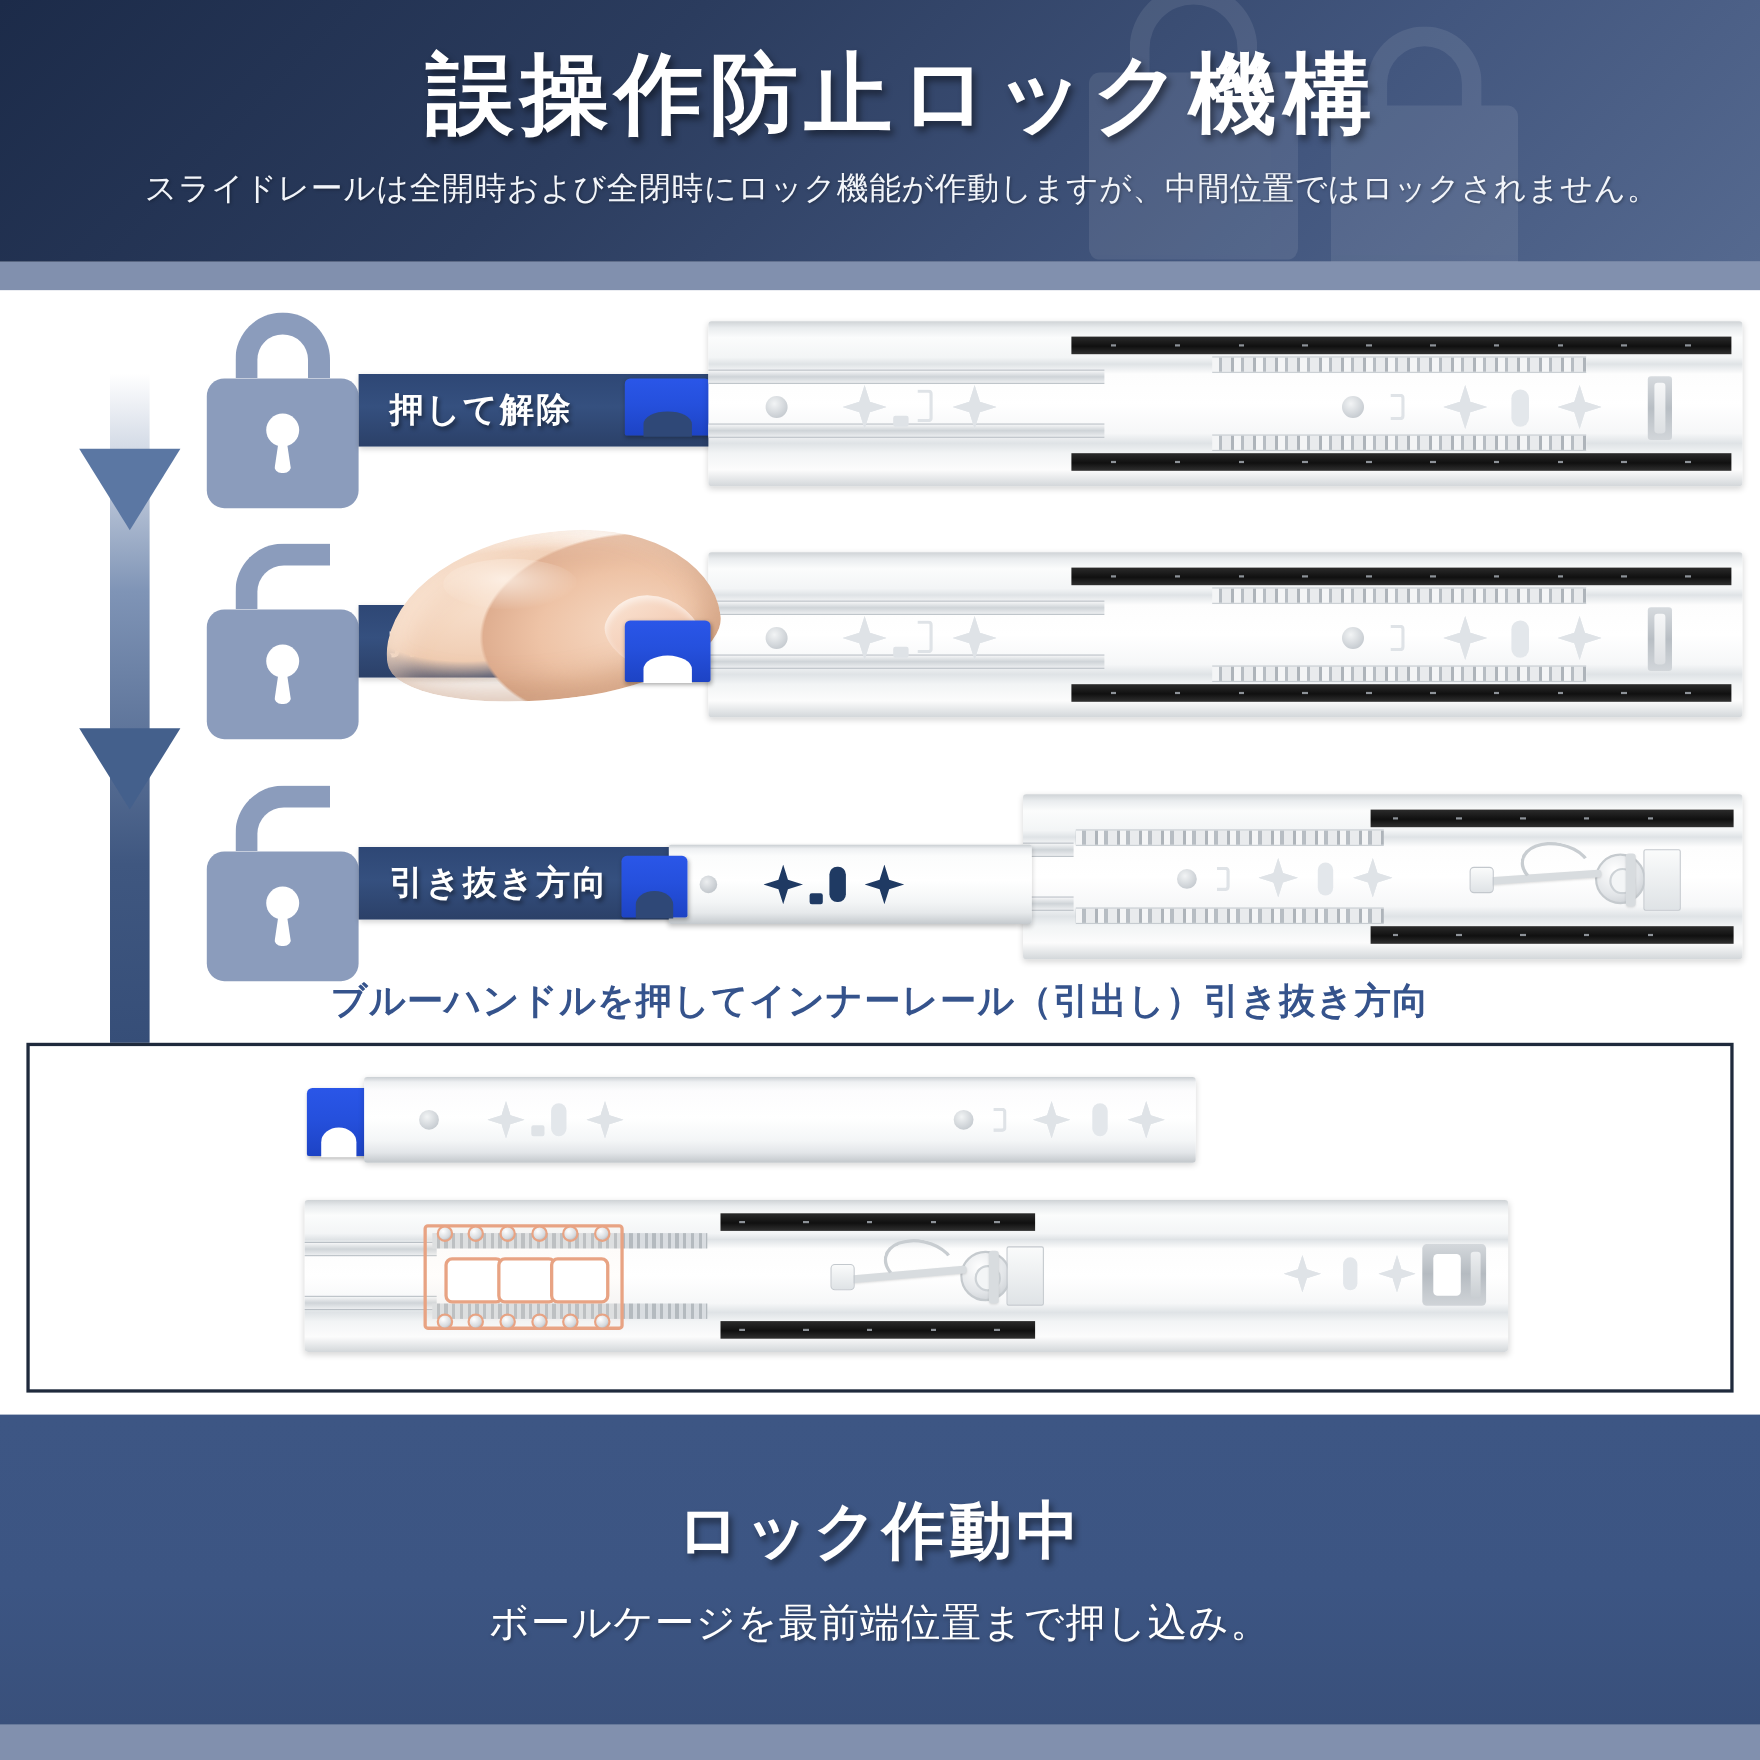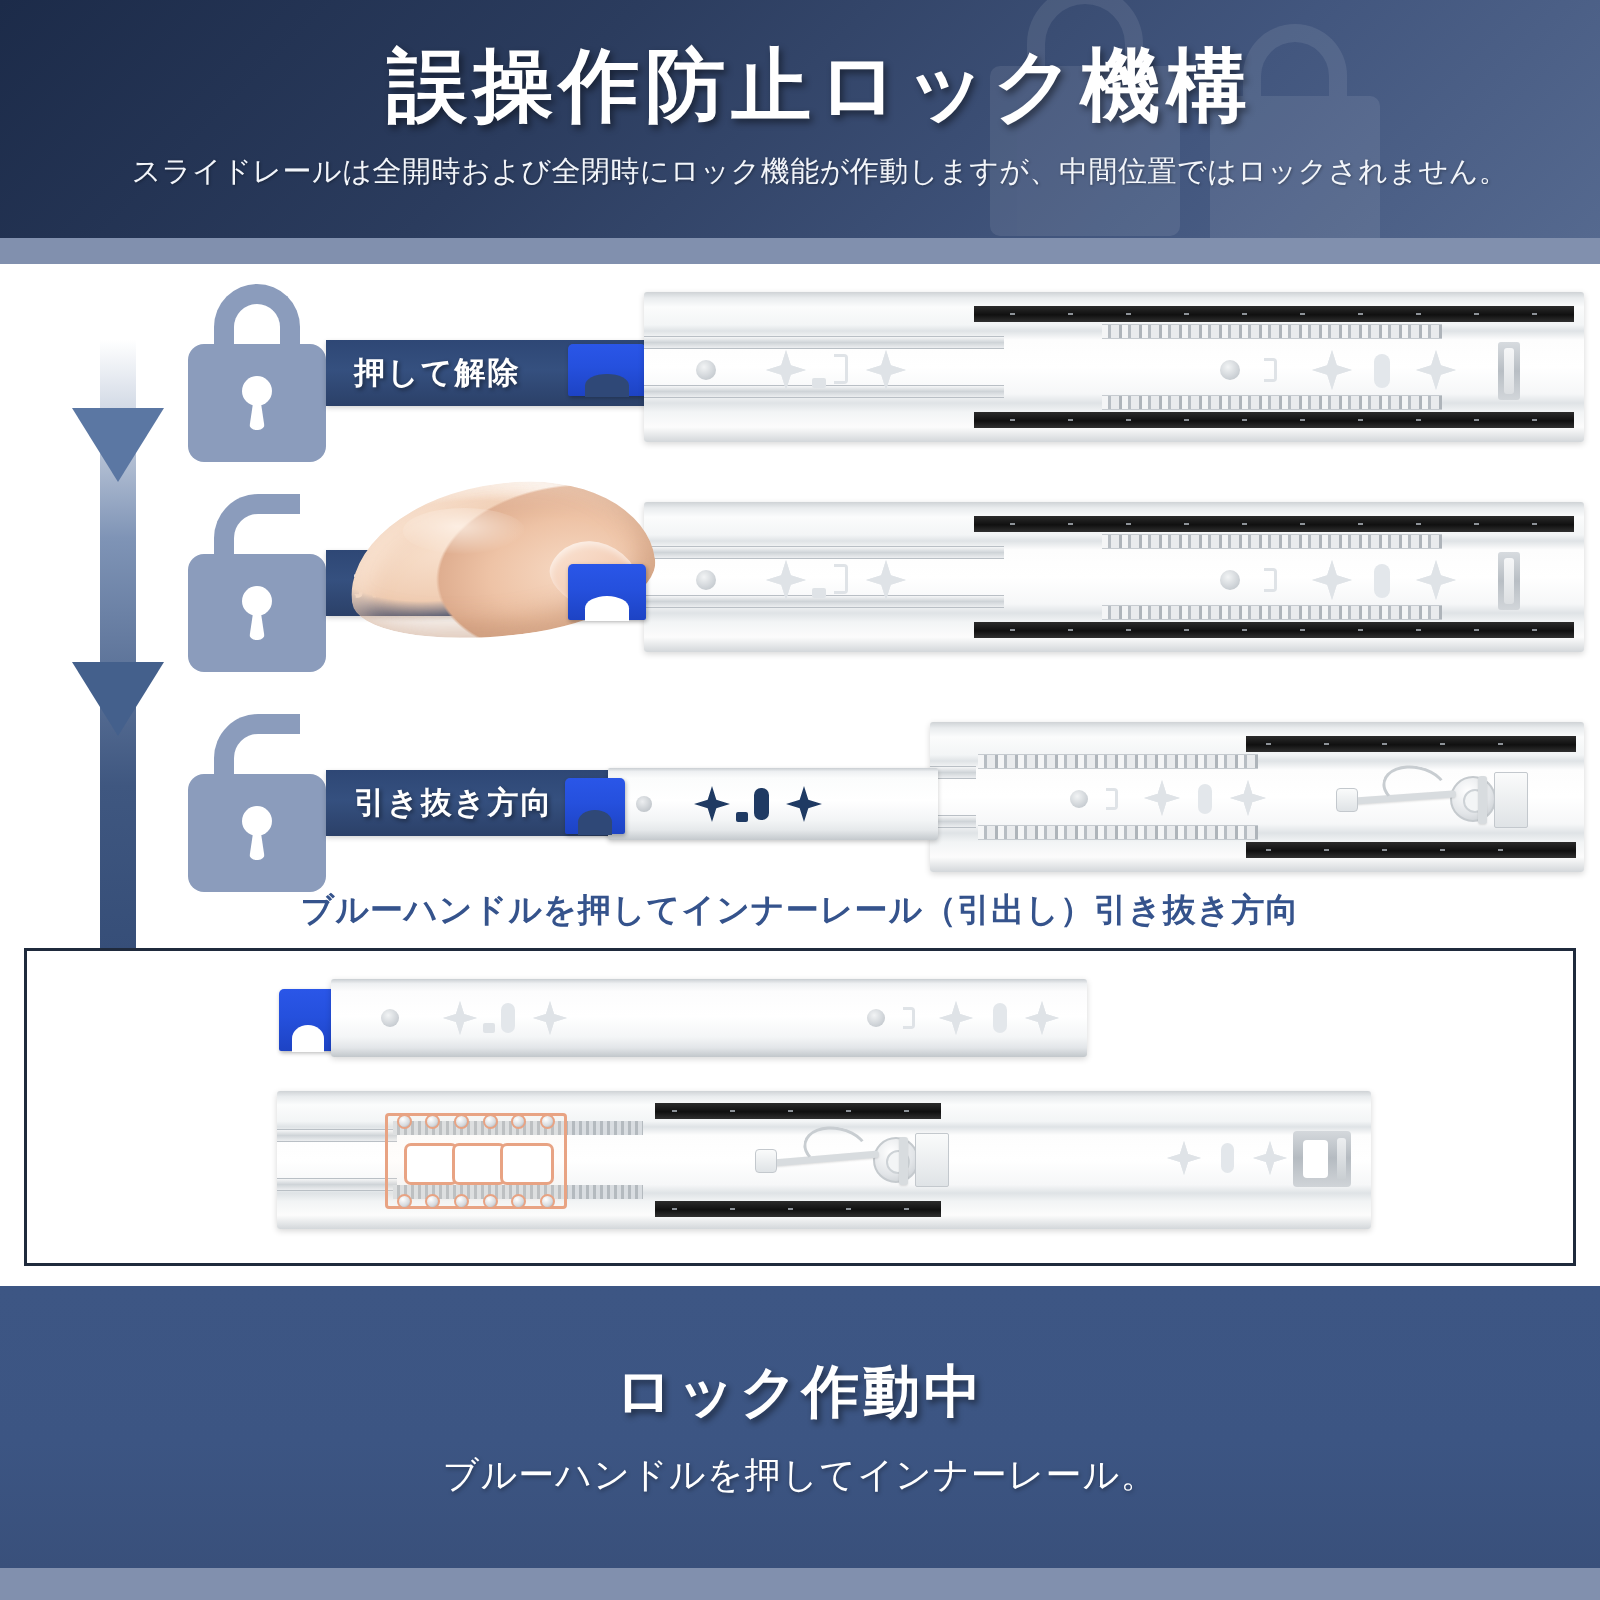--- a/index.html
+++ b/index.html
@@ -565,17 +565,17 @@
         <div class="hole cross" style="left:890px; top:50px; width:34px; height:34px;"></div>
         <div class="hole slot" style="left:944px; top:52px; width:13px; height:30px;"></div>
         <div class="hole cross" style="left:976px; top:50px; width:34px; height:34px;"></div>
         <div class="lock-tongue" style="left:1016px; top:40px; width:58px; height:56px;"></div>
       </div>
     </div>
   </div>
 
   <div class="footer">
     <div class="ft-title">ロック作動中</div>
-    <div class="ft-line">ブルーハンドルを押してインナーレール。</div>
+    <div class="ft-line">ボールケージを最前端位置まで押し込み。</div>
   </div>
   <div class="footer-strip"></div>
 
 </div>
 
 </body></html>

